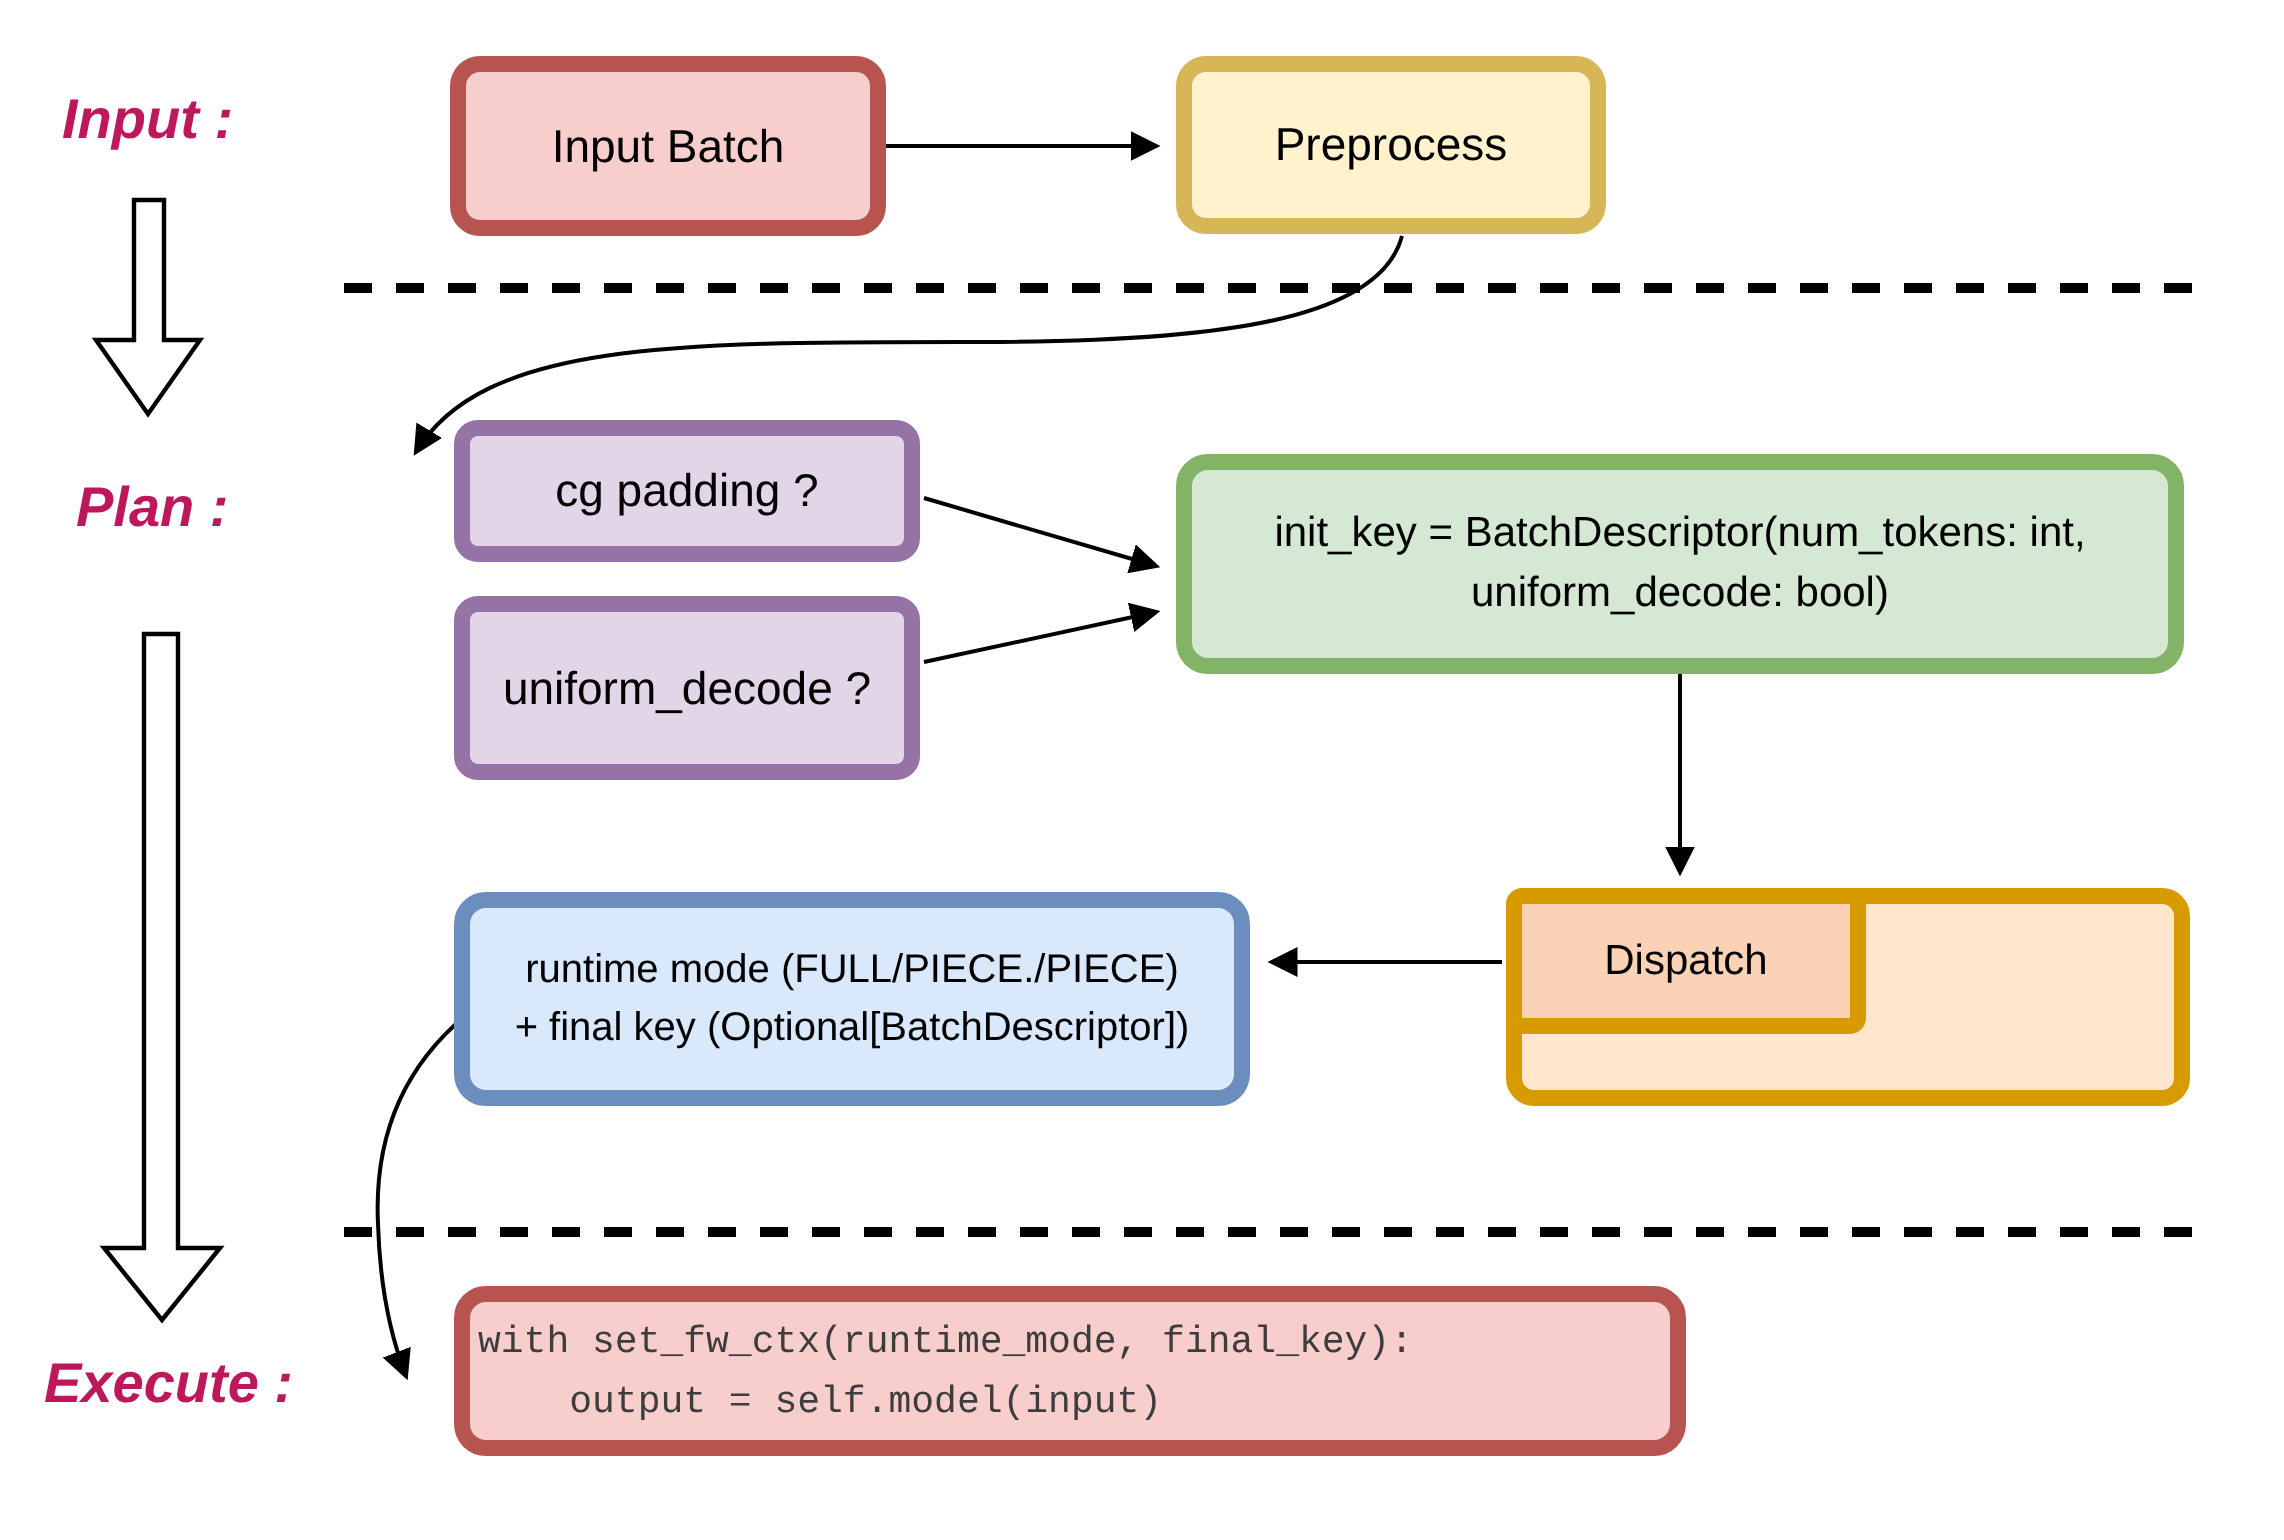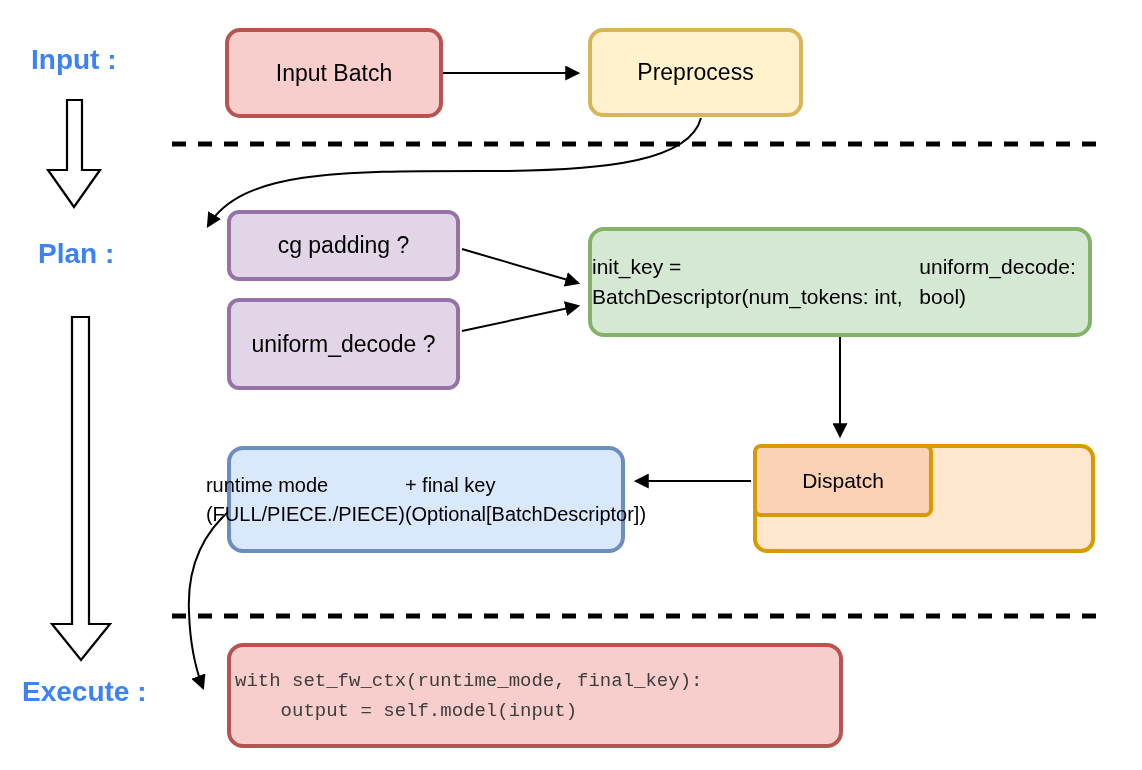--- a/index.html
+++ b/index.html
@@ -1,27 +1,27 @@
 <!DOCTYPE html>
 <html><head>
 <meta charset="utf-8">
 <style>
   html,body{margin:0;padding:0;background:#ffffff;}
   #canvas{
     position:relative;width:1142px;height:770px;background:#ffffff;overflow:hidden;
     font-family:"Liberation Sans","DejaVu Sans",sans-serif;color:#000;
   }
   .stage-label{
-    position:absolute;font-weight:bold;font-size:28px;color:#3b82f6;white-space:nowrap;
+    position:absolute;font-weight:bold;font-size:28px;color:#be185d;white-space:nowrap;font-style:italic;
   }
   .node{
     position:absolute;display:flex;align-items:center;justify-content:center;
-    box-sizing:border-box;border:4px solid #0ea5e9;border-radius:14px;text-align:left;
+    box-sizing:border-box;border:8px solid #0ea5e9;border-radius:14px;text-align:right;
   }
-  .node .lines{display:flex;align-items:center;justify-content:center;}
+  .node .lines{display:flex;flex-direction:column;align-items:center;justify-content:center;}
   .fs23{font-size:23px;}
   .fs21{font-size:21px;line-height:30px;}
   .fs20{font-size:20px;line-height:29px;}
   .fs25{font-size:25px;line-height:33px;}
   #edge-layer{position:absolute;left:0;top:0;width:1142px;height:770px;}
   #edge-layer path.edge{fill:none;stroke:#000;stroke-width:2;}
   #edge-layer path.dashed{fill:none;stroke:#000;stroke-width:5;stroke-dasharray:14 12;}
   #edge-layer polygon.hollow{fill:#ffffff;stroke:#000;stroke-width:2.2;stroke-linejoin:miter;}
   #code-box{
     justify-content:flex-start;align-items:center;
@@ -96,20 +96,20 @@
     <span>Dispatch</span>
   </div>
 
   <div class="node fs20" style="left: 227px; top: 446px; width: 398px; height: 107px; border-radius: 16px; background-color: rgb(218, 232, 252); border-color: rgb(108, 142, 191);">
     <div class="lines">
       <span>runtime mode (FULL/PIECE./PIECE)</span>
       <span>+ final key (Optional[BatchDescriptor])</span>
     </div>
   </div>
 
-  <div class="node" id="code-box" style="left: 227px; top: 643px; width: 616px; height: 105px; border-radius: 16px; background-color: rgb(248, 206, 204); border-color: rgb(184, 84, 80);">
+  <div class="node" id="code-box" style="left: 227px; top: 643px; width: 616px; height: 85px; border-radius: 16px; background-color: rgb(248, 206, 204); border-color: rgb(184, 84, 80);">
     <div class="code-lines">
       <span class="code-line">with set_fw_ctx(runtime_mode, final_key):</span>
       <span class="code-line">    output = self.model(input)</span>
     </div>
   </div>
 
 </div>
 
 </body></html>

